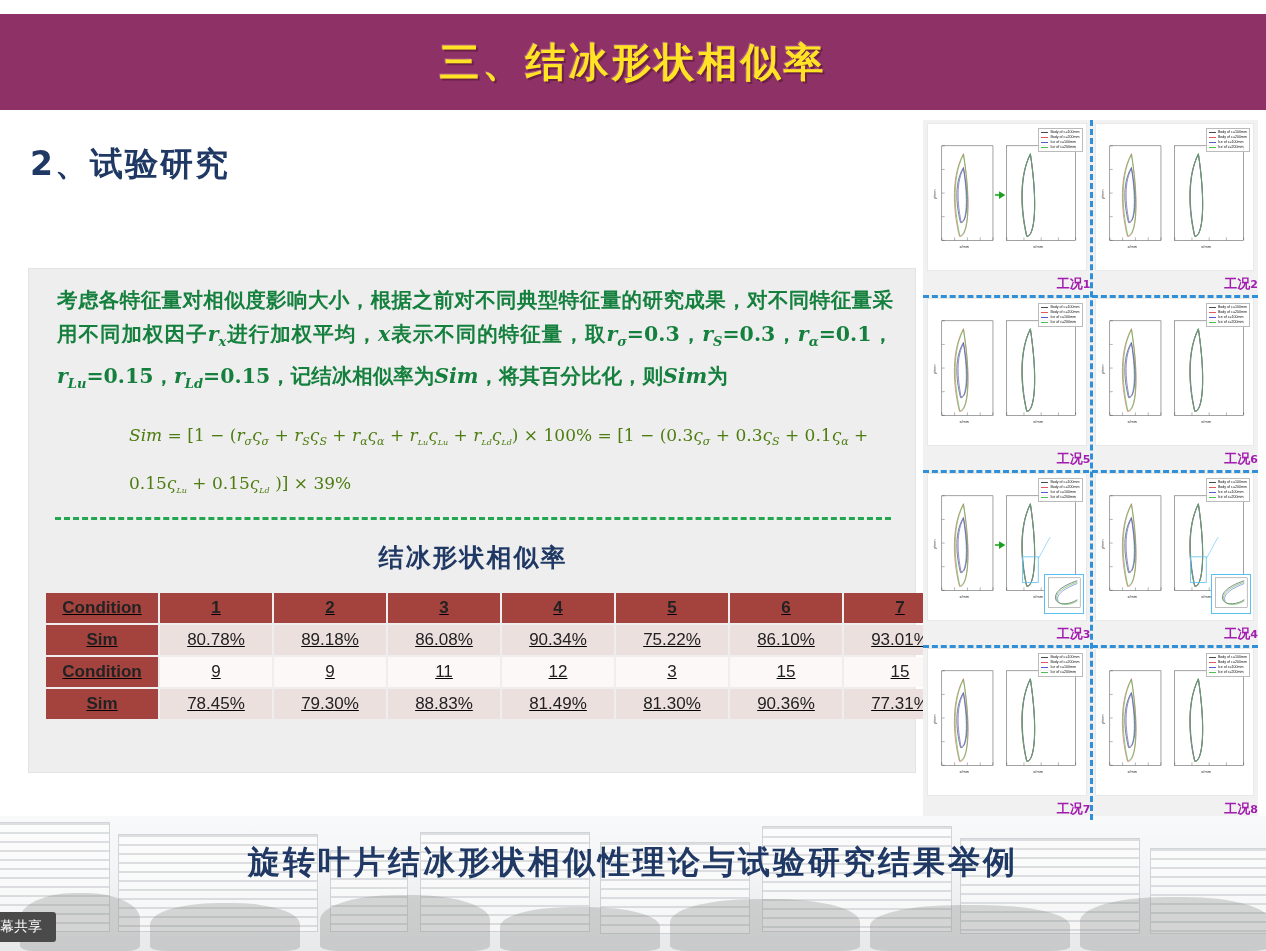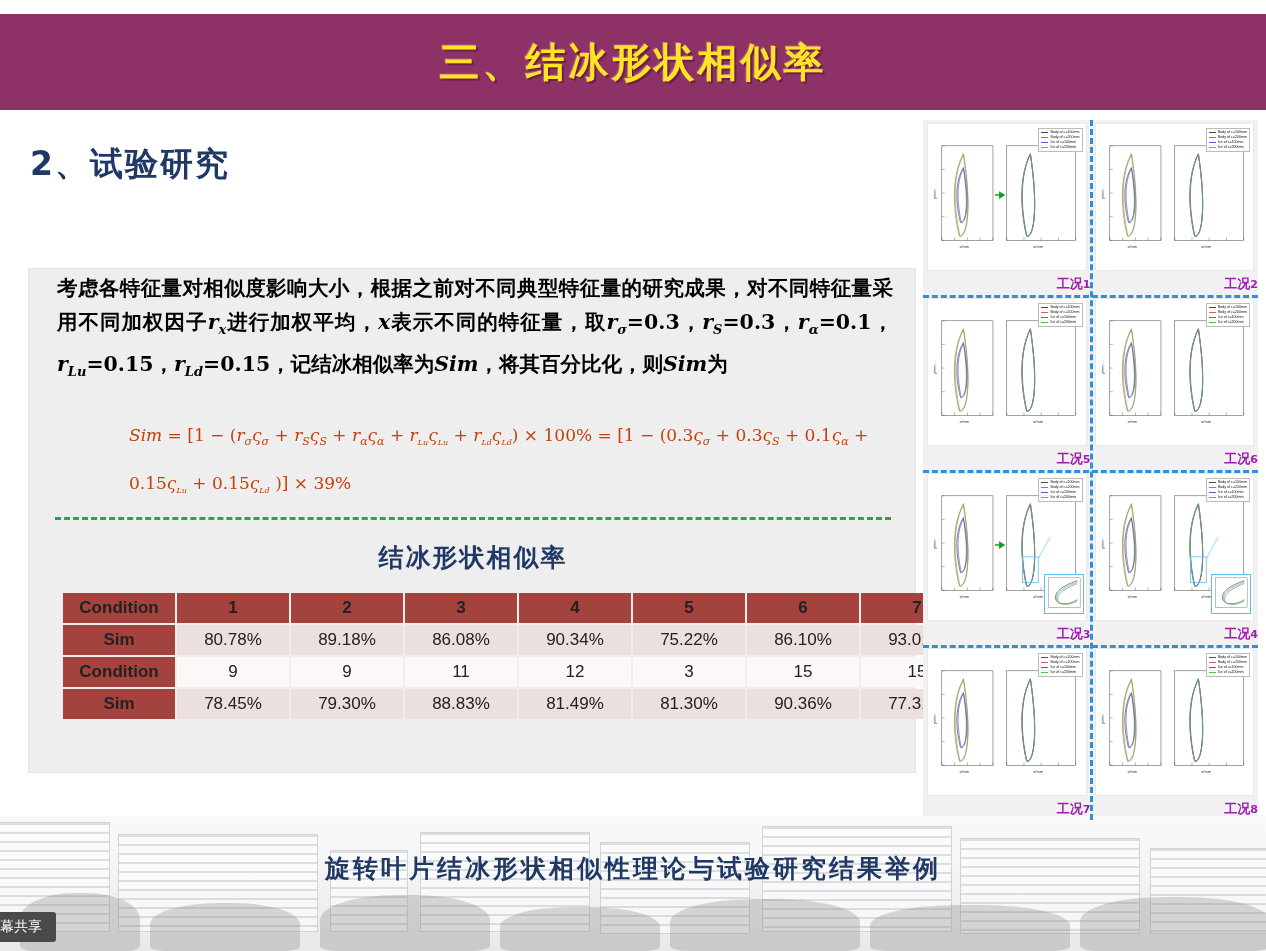--- a/index.html
+++ b/index.html
@@ -28,55 +28,55 @@
     font-family: "DejaVu Sans", sans-serif;
     font-size: 33px; font-weight: bold; color: #1f3864; letter-spacing: 2px;
   }
 
   
   .content-card {
     position: absolute; left: 28px; top: 268px; width: 888px; height: 505px;
     background: #eeeeee; border: 1px solid #e4e4e4;
   }
   .para {
-    position: absolute; left: 28px; top: 2px; width: 836px;
+    position: absolute; left: 28px; top: 14px; width: 836px;
     font-family: "DejaVu Serif", serif;
-    font-size: 20.5px; font-weight: bold; color: #000000;
+    font-size: 20.5px; font-weight: bold; color: #15803d;
     line-height: 34px; text-align: justify;
   }
   .para i { font-style: italic; }
   .sub { font-size: 13px; vertical-align: sub; font-style: italic; }
   .wavy { border-bottom: 2px wavy #e0403a; padding-bottom: 1px; }
 
   
   .formula {
     position: absolute; left: 100px; top: 146px; width: 770px;
-    font-family: "DejaVu Serif", serif; font-size: 17px; color: #c2410c;
+    font-family: "DejaVu Serif", serif; font-size: 17px; color: #4d7c0f;
     line-height: 40px; font-style: italic;
   }
   .formula .up { font-style: normal; }
   .fsub { font-size: 11px; vertical-align: sub; }
   .fsub2 { font-size: 8px; vertical-align: sub; }
 
   
   .green-divider {
     position: absolute; left: 26px; top: 248px; width: 836px; height: 0;
     border-top: 3px dashed #22a martin;
     border-top: 3px dashed #22a64f;
   }
 
   
   .table-title {
     position: absolute; left: 0; top: 272px; width: 888px; text-align: center;
     font-family: "DejaVu Sans", sans-serif;
     font-size: 25px; font-weight: bold; color: #1f3864; letter-spacing: 2px;
   }
   table.sim-table {
-    position: absolute; left: 32px; top: 322px; width: 840px;
-    border-collapse: separate; border-spacing: 2px 2px; table-layout: fixed;
+    position: absolute; left: 15px; top: 322px; width: 840px;
+    border-collapse: separate; border-spacing: 2px 2px; table-layout: fixed; text-decoration: underline;
   }
   table.sim-table td {
     height: 30px; text-align: center; vertical-align: middle;
     font-family: "Liberation Sans", sans-serif;
     font-size: 17px; color: #222;
   }
   td.rowhead {
     background: #a4423e; color: #fff; font-weight: bold; font-size: 16.5px;
     width: 112px;
   }
@@ -138,21 +138,21 @@
     content: ""; position: absolute; left: 0; right: 0; top: 0; bottom: 0;
     background: repeating-linear-gradient(180deg,
       rgba(150,155,162,.30) 0 2px, rgba(255,255,255,0) 2px 9px);
   }
   .tree {
     position: absolute; bottom: 0; background: rgba(128,134,128,.30);
     border-radius: 45% 45% 10% 10%;
   }
   .footer-caption {
     position: absolute; left: 0; bottom: 66px; width: 1266px; text-align: center;
-    font-family: "DejaVu Serif", serif; font-size: 25px; font-weight: bold;
+    font-family: "DejaVu Serif", serif; font-size: 32px; font-weight: bold;
     color: #1f3864; letter-spacing: 3px;
   }
 
   
   .share-badge {
     position: absolute; left: -52px; bottom: 9px;
     background: #4a4a4a; color: #fff; padding: 6px 14px 6px 10px;
     font-family: "DejaVu Sans", sans-serif; font-size: 14px;
     border-radius: 3px; white-space: nowrap;
   }

